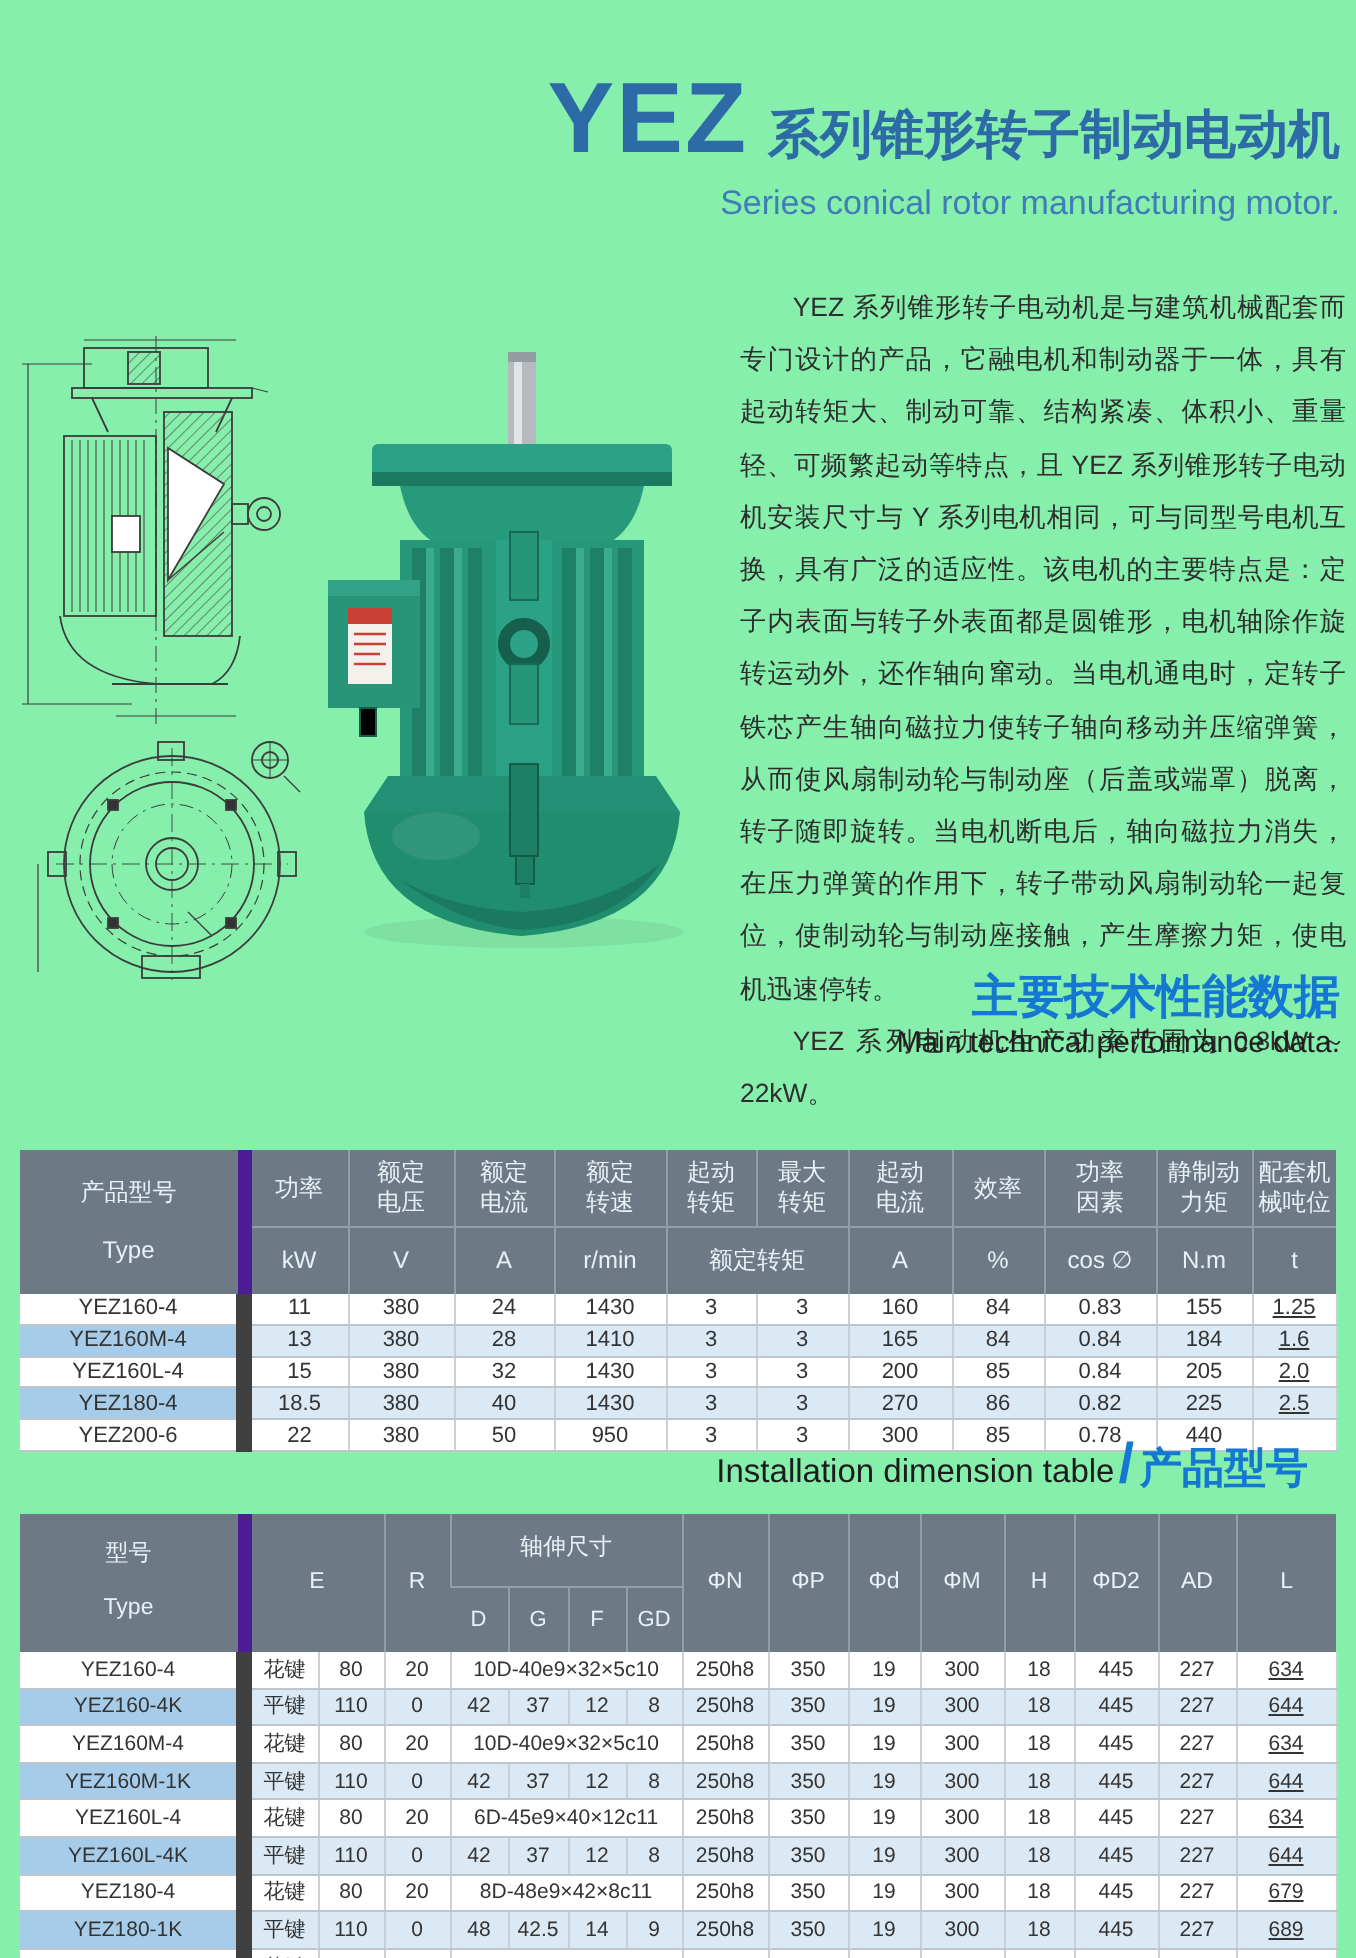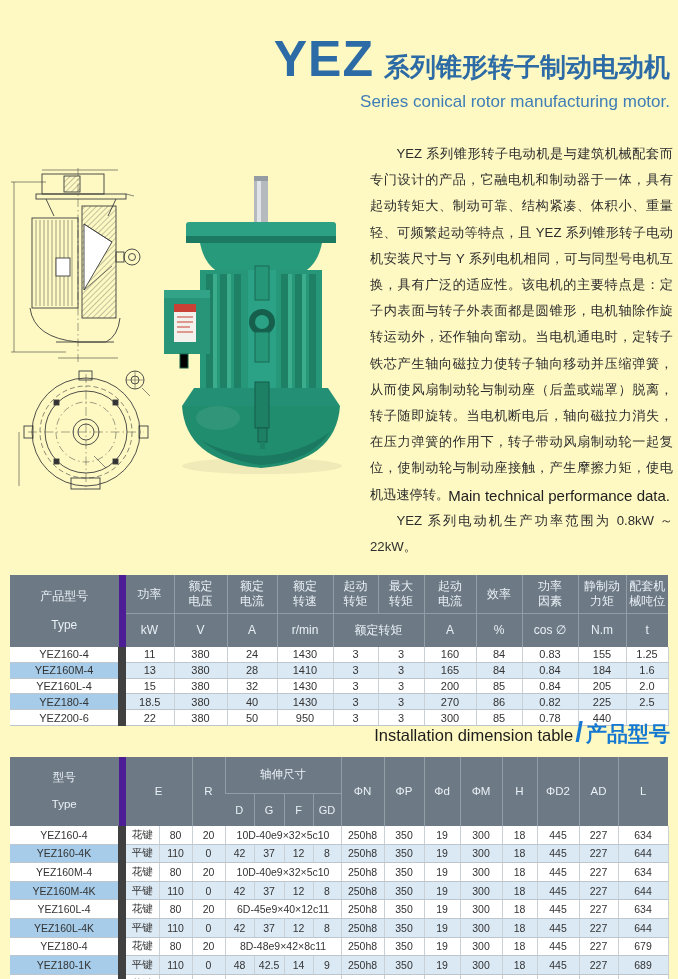--- a/index.html
+++ b/index.html
@@ -1,16 +1,16 @@
 <!DOCTYPE html>
 <html><head>
 <meta charset="utf-8">
 <style>
   html,body{margin:0;padding:0;background:#fff;}
-  .page{position:relative;width:678px;height:979px;background:#fef9c3;overflow:hidden;
+  .page{position:relative;width:678px;height:979px;background:#86efac;overflow:hidden;
         font-family:"Liberation Sans","DejaVu Sans",sans-serif;}
 
   
   .title-block{position:absolute;top:34px;right:8px;text-align:right;}
   .title-line{display:flex;align-items:baseline;justify-content:flex-end;gap:10px;}
   .t-yez{font-size:50px;font-weight:bold;color:#2c6ba5;line-height:1;letter-spacing:1px;}
   .t-cn{font-size:26px;font-weight:bold;color:#2c6ba5;line-height:1;}
   .t-sub{margin-top:8px;font-size:17px;color:#3f7db6;}
 
   
@@ -20,35 +20,35 @@
 
   
   .intro{position:absolute;left:370px;top:141px;width:303px;
          font-size:13.2px;line-height:26.2px;color:#2e2e2e;text-align:justify;}
   .intro p{margin:0;text-indent:2em;}
 
   
   .sec1{position:absolute;right:8px;top:485px;text-align:right;}
   .sec1-cn{font-size:23px;font-weight:bold;color:#1478d2;line-height:1.15;}
   .sec1-en{font-size:15px;color:#202020;margin-top:2px;}
-  .sec2{position:absolute;right:8px;top:720px;display:flex;align-items:baseline;text-align:right;}
+  .sec2{position:absolute;right:24px;top:720px;display:flex;align-items:baseline;text-align:right;}
   .sec2-en{font-size:16.5px;color:#1c1c1c;}
   .sec2-slash{font-size:28px;color:#1478d2;font-weight:bold;line-height:.85;margin:0 3px 0 2px;}
   .sec2-cn{font-size:21px;color:#1478d2;font-weight:bold;}
 
   
   table.tbl{border-collapse:collapse;table-layout:fixed;}
   .tbl th{background:#6d7a85;color:#e9f0f6;font-weight:normal;white-space:pre-line;
           padding:0;vertical-align:middle;text-align:center;}
   .tbl th + th{border-left:1px solid #929da6;}
   .tbl thead tr + tr th{border-top:1px solid #929da6;text-align:center;}
   .tbl .type-th{border-right:7px solid #4c1d95;}
   .tbl td{padding:0;text-align:center;color:#333;background:#fff;
           border-left:1px solid #c9d0d6;border-bottom:1px solid #bdc6cc;}
-  .tbl td:last-child{border-right:1px solid #c9d0d6;}
+  .tbl td:last-child{border-right:1px solid #c9d0d6;text-decoration:underline;}
   .tbl td.type-cell{border-left:none;border-right:8px solid #404040;}
   .tbl tr.hl td{background:#dbe9f4;}
   .tbl tr.hl td.type-cell{background:#a6cce9;}
 
   .tbl1{position:absolute;left:10px;top:575px;width:658px;}
   .tbl1 thead tr:first-child th{font-size:12px;height:33px;line-height:1.2;}
   .tbl1 thead tr:last-child th{font-size:12px;height:29px;}
   .tbl1 td{height:14.8px;font-size:11px;}
   .tbl1 .type-th{font-size:12.5px;line-height:1.3;}
 
@@ -203,20 +203,21 @@
       <rect x="100" y="272" width="5" height="7" fill="#1d8065"></rect>
     </svg>
   </div>
 
   <div class="intro">
     <p>YEZ 系列锥形转子电动机是与建筑机械配套而专门设计的产品，它融电机和制动器于一体，具有起动转矩大、制动可靠、结构紧凑、体积小、重量轻、可频繁起动等特点，且 YEZ 系列锥形转子电动机安装尺寸与 Y 系列电机相同，可与同型号电机互换，具有广泛的适应性。该电机的主要特点是：定子内表面与转子外表面都是圆锥形，电机轴除作旋转运动外，还作轴向窜动。当电机通电时，定转子铁芯产生轴向磁拉力使转子轴向移动并压缩弹簧，从而使风扇制动轮与制动座（后盖或端罩）脱离，转子随即旋转。当电机断电后，轴向磁拉力消失，在压力弹簧的作用下，转子带动风扇制动轮一起复位，使制动轮与制动座接触，产生摩擦力矩，使电机迅速停转。</p>
     <p>YEZ 系列电动机生产功率范围为 0.8kW ～ 22kW。</p>
   </div>
 
   <div class="sec1">
+    <div class="sec1-cn">主要技术性能数据</div>
     <div class="sec1-en">Main technical performance data.</div>
   </div>
 
   <table class="tbl tbl1">
     <colgroup>
       <col style="width:112px">
         <col style="width:52px">
         <col style="width:53px">
         <col style="width:50px">
       <col style="width:56px">
@@ -435,21 +436,21 @@
           <td>250h8</td>
           <td>350</td>
           <td>19</td>
           <td>300</td>
           <td>18</td>
           <td>445</td>
           <td>227</td>
           <td>634</td>
         </tr>
         <tr class="hl">
-          <td class="type-cell">YEZ160M-4K</td>
+          <td class="type-cell">YEZ160M-1K</td>
           <td>平键</td>
           <td>110</td>
           <td>0</td>
           <td>42</td>
           <td>37</td>
           <td>12</td>
           <td>8</td>
           <td>250h8</td>
           <td>350</td>
           <td>19</td>

